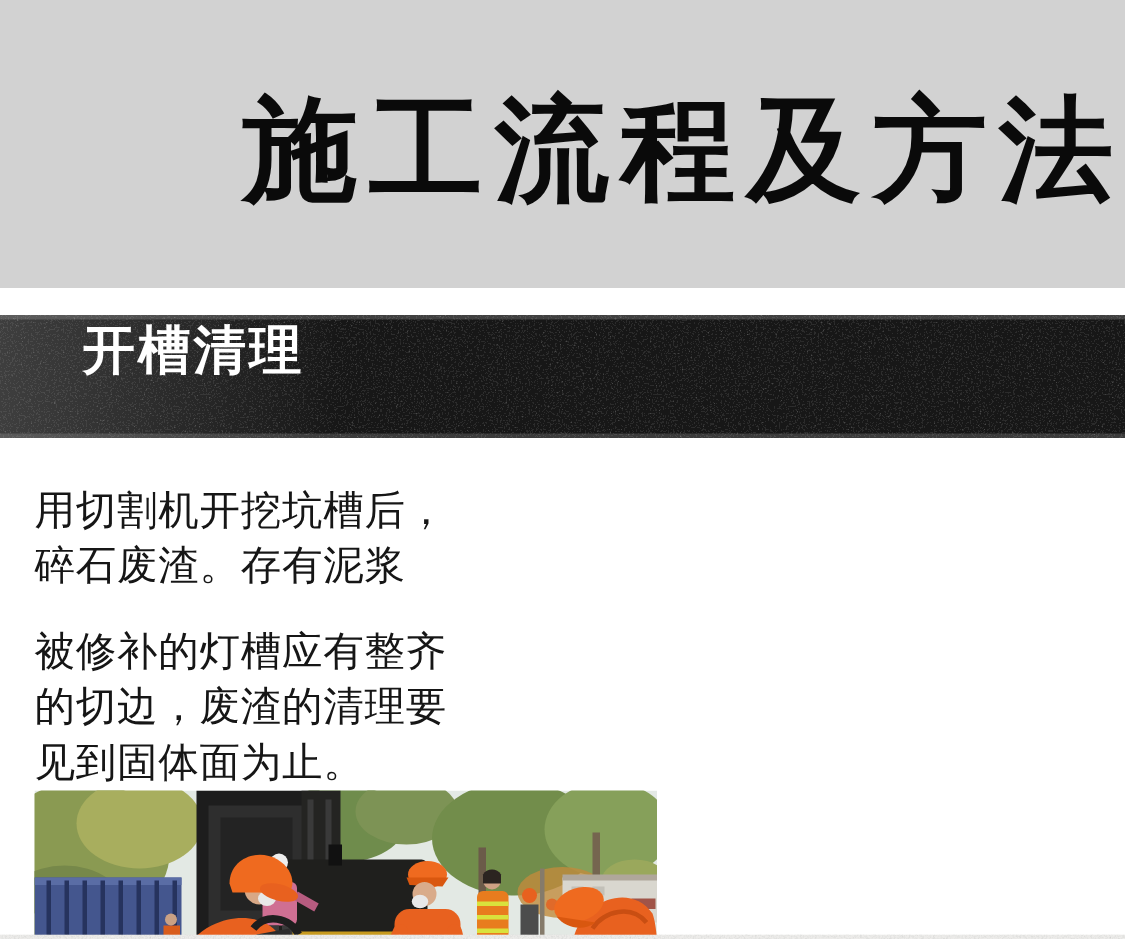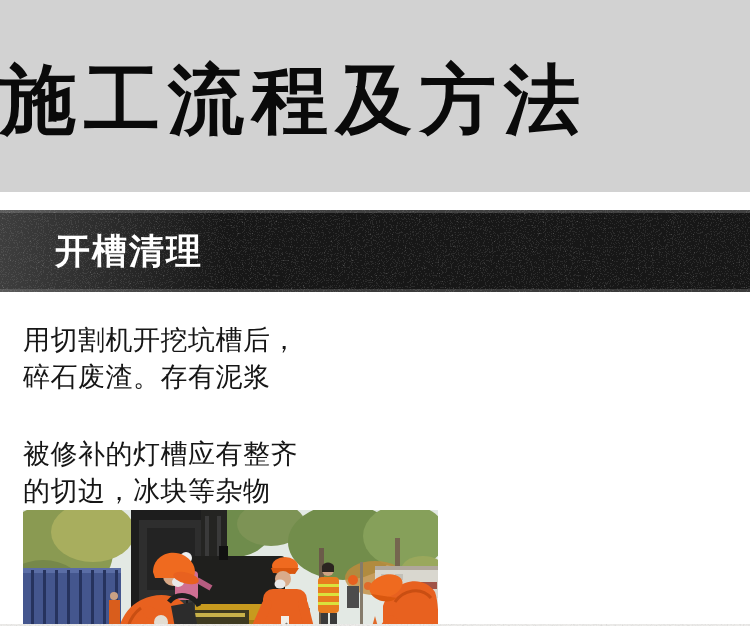--- a/index.html
+++ b/index.html
@@ -6,53 +6,53 @@
   .page{
     position:relative;
     width:750px;height:626px;
     background:#ffffff;
     font-family:"Liberation Sans",sans-serif;
     overflow:hidden;
   }
   
   .header{
     height:192px;background:#d2d2d2;
-    display:flex;align-items:center;justify-content:flex-start;
+    display:flex;align-items:center;justify-content:flex-end;
     padding-top:10px;box-sizing:border-box;
   }
   .header .title{
     font-size:76px;font-weight:900;letter-spacing:8px;
     color:#0a0a0a;margin:0;white-space:nowrap;
   }
   
   .gap{height:18px;background:#ffffff;}
   
   .banner{
     position:relative;height:82px;background:#181818;
-    display:flex;align-items:center;overflow:hidden;
+    display:flex;overflow:hidden;
   }
   .banner svg.noise{position:absolute;left:0;top:0;}
   .banner .heading{
     position:relative;z-index:2;color:#ffffff;
     font-size:35px;font-weight:700;letter-spacing:2px;
     margin-left:55px;white-space:nowrap;
   }
   
   .content{
     display:flex;align-items:flex-start;
     margin-top:16px;padding-left:23px;flex-direction:column;
   }
   .text-col{
     width:299px;box-sizing:border-box;
     padding-top:14px;
     color:#161616;font-size:27px;line-height:37px;
     letter-spacing:0.5px;
   }
   .text-col .line{white-space:nowrap;}
-  .p2{margin-top:40px;}
+  .p2{margin-top:20px;}
   .photo-col{width:415px;height:302px;flex:none;}
   .photo-col svg{display:block;}
   
   .bottom-strip{
     position:absolute;left:0;bottom:0;width:750px;height:8px;overflow:hidden;
   }
 </style>
 </head>
 <body>
 
@@ -89,21 +89,22 @@
   </div>
 
   <div class="content">
     <div class="text-col">
       <div>
         <div class="line">用切割机开挖坑槽后，</div>
         <div class="line">碎石废渣。存有泥浆</div>
       </div>
       <div class="p2">
         <div class="line">被修补的灯槽应有整齐</div>
-        <div class="line">的切边，冰块等杂物</div>
+        <div class="line">的切边，废渣的清理要</div>
+        <div class="line">见到固体面为止。</div>
       </div>
     </div>
 
     <div class="photo-col">
       <svg width="415" height="302" viewBox="0 0 415 302" role="img" aria-label="道路修补施工照片：多名身穿橙色工作服、橙色帽子的工人在路面作业，一人手持破碎锤凿击画好白线的路面，旁边有路面切割机、黄色压路机、蓝色围挡和树木">
         <defs>
           <linearGradient id="roadG" x1="0" y1="0" x2="0" y2="1">
             <stop offset="0" stop-color="#8e8c88"></stop>
             <stop offset="1" stop-color="#aba69d"></stop>
           </linearGradient>

